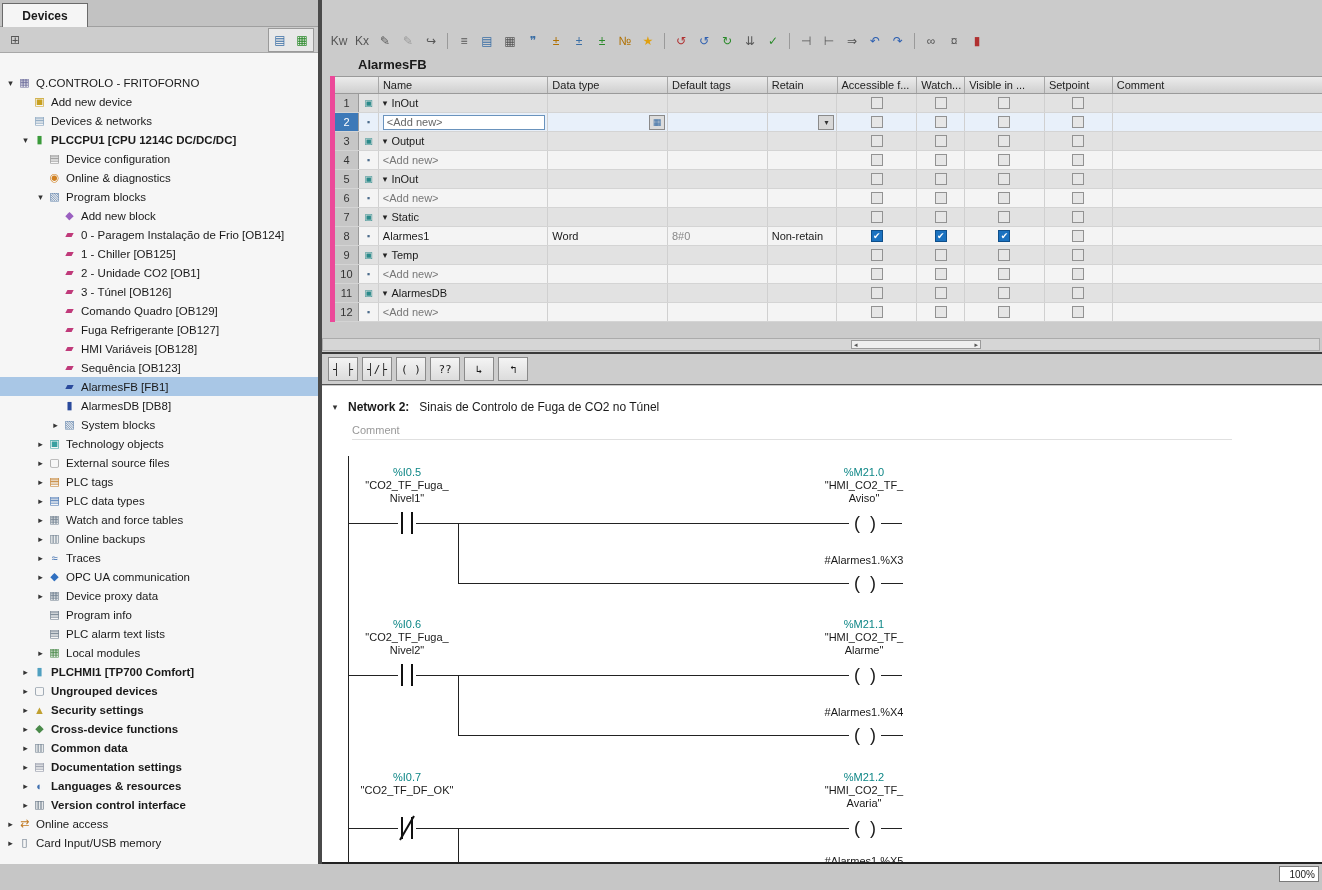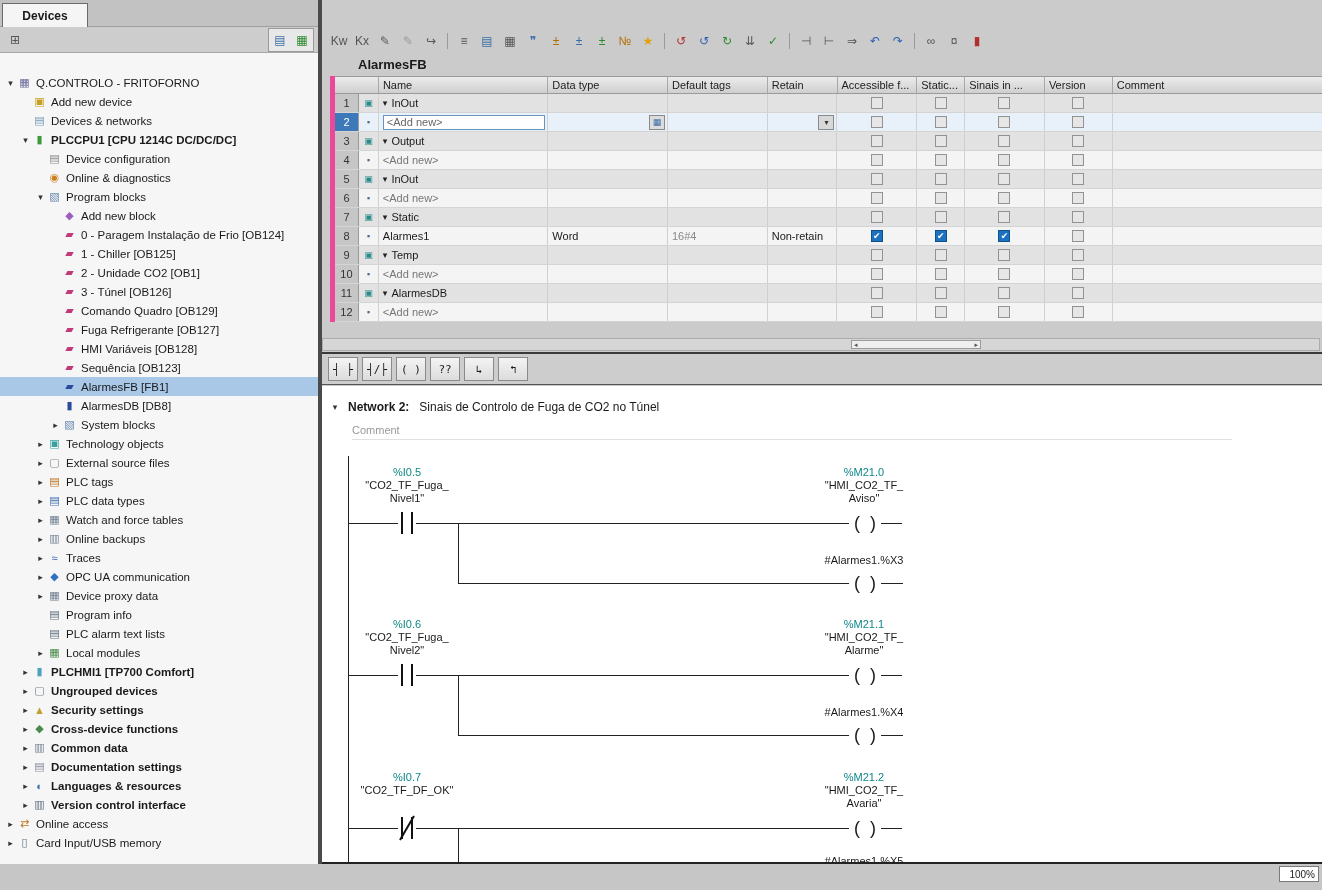--- a/index.html
+++ b/index.html
@@ -360,23 +360,23 @@
   <div class="block-title">AlarmesFB</div>
 
   <div class="iftable">
     <div class="thead" id="thead">
         <div class="hcell" style="width: 44px;"></div>
         <div class="hcell" style="width: 170px;">Name</div>
         <div class="hcell" style="width: 120px;">Data type</div>
         <div class="hcell" style="width: 100px;">Default tags</div>
         <div class="hcell" style="width: 70px;">Retain</div>
         <div class="hcell" style="width: 80px;">Accessible f...</div>
-        <div class="hcell" style="width: 48px;">Static...</div>
-        <div class="hcell" style="width: 80px;">Sinais in ...</div>
-        <div class="hcell" style="width: 68px;">Version</div>
+        <div class="hcell" style="width: 48px;">Watch...</div>
+        <div class="hcell" style="width: 80px;">Visible in ...</div>
+        <div class="hcell" style="width: 68px;">Setpoint</div>
         <div class="hcell" style="width: 216px;">Comment</div>
       </div>
     <div id="tbody">
         <div class="trow section">
           <div class="tcell ncell" style="width: 24px;">1</div>
           <div class="tcell icell" style="width: 20px; color: rgb(42, 138, 138);">▣</div>
           <div class="tcell " style="width: 170px;">
             <span class="sec-arrow">▾</span>
             <span>InOut</span>
           </div>
@@ -542,21 +542,21 @@
           </div>
           <div class="tcell " style="width: 216px;"></div>
         </div>
         <div class="trow data">
           <div class="tcell ncell" style="width: 24px;">8</div>
           <div class="tcell icell" style="width: 20px; color: rgb(74, 106, 138);">▪</div>
           <div class="tcell " style="width: 170px;">
             <span>Alarmes1</span>
           </div>
           <div class="tcell " style="width: 120px;">Word</div>
-          <div class="tcell  dim" style="width: 100px;">16#4</div>
+          <div class="tcell  dim" style="width: 100px;">8#0</div>
           <div class="tcell " style="width: 70px;">Non-retain</div>
           <div class="tcell cbwrap" style="width: 80px;">
             <div class="cb on"></div>
           </div>
           <div class="tcell cbwrap" style="width: 48px;">
             <div class="cb on"></div>
           </div>
           <div class="tcell cbwrap" style="width: 80px;">
             <div class="cb on"></div>
           </div>

